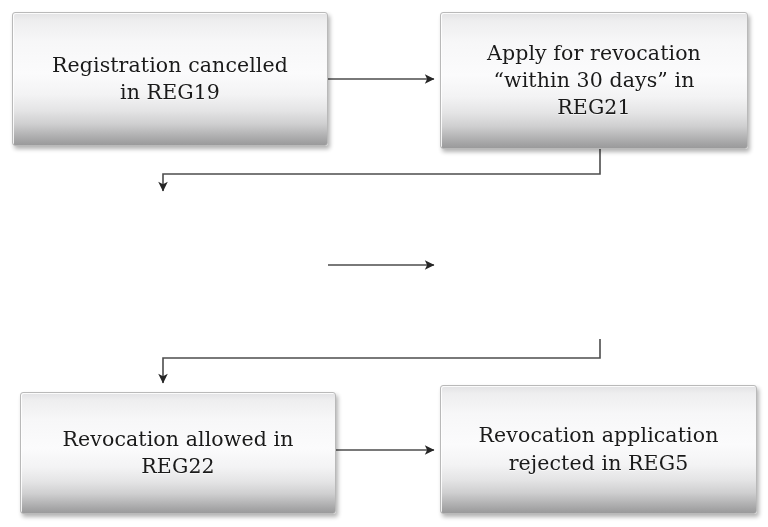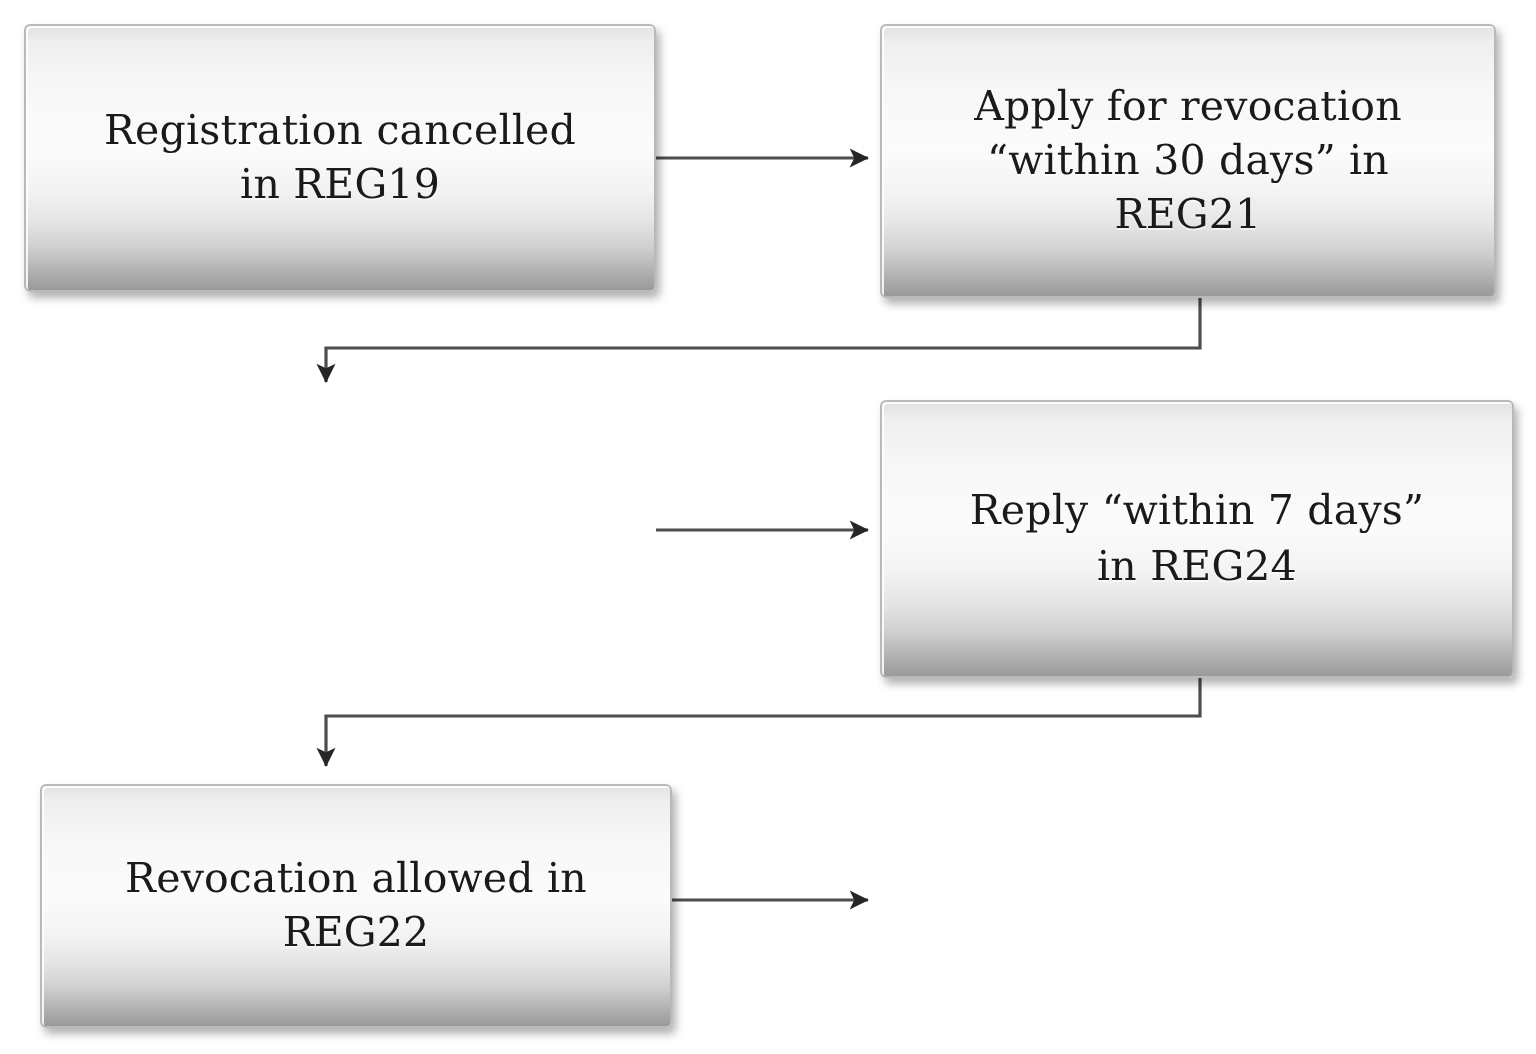--- a/index.html
+++ b/index.html
@@ -102,24 +102,24 @@
 in REG19</span>
   </div>
 
   <div class="node" id="node-reg21" style="left: 440px; top: 12px; width: 308px; height: 137px;">
     <span class="label">Apply for revocation
 “within 30 days” in
 REG21</span>
   </div>
 
 
-  <div class="node" id="node-reg24" style="left: 440px; top: 200px; width: 317px; height: 139px;">
-    <span class="label">Reply “within 7 days”
-in REG24</span>
-  </div>
 
   <div class="node" id="node-reg22" style="left: 20px; top: 392px; width: 316px; height: 122px;">
     <span class="label">Revocation allowed in
 REG22</span>
   </div>
 
+  <div class="node" id="node-reg5" style="left: 440px; top: 385px; width: 317px; height: 129px;">
+    <span class="label">Revocation application
+rejected in REG5</span>
+  </div>
 
 </div>
 
 </body></html>

